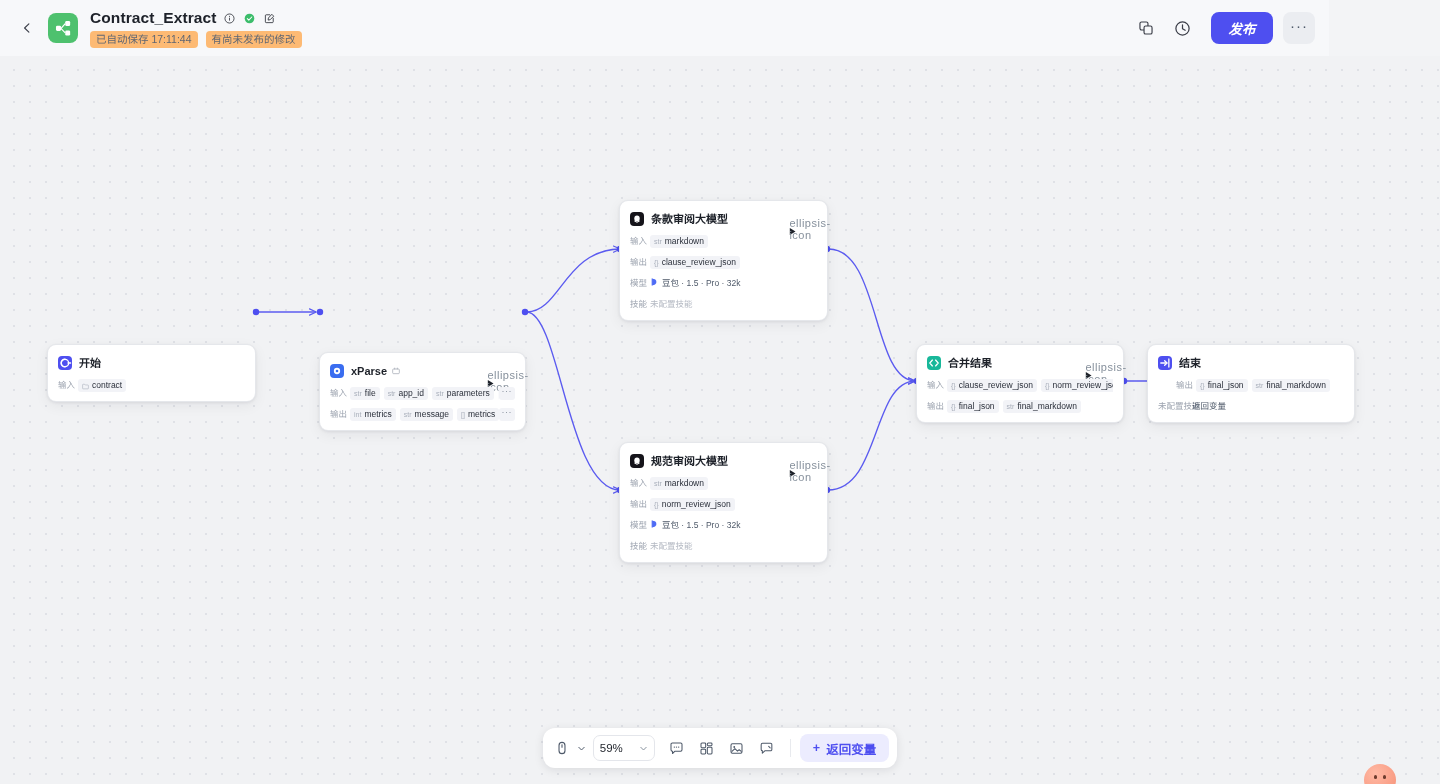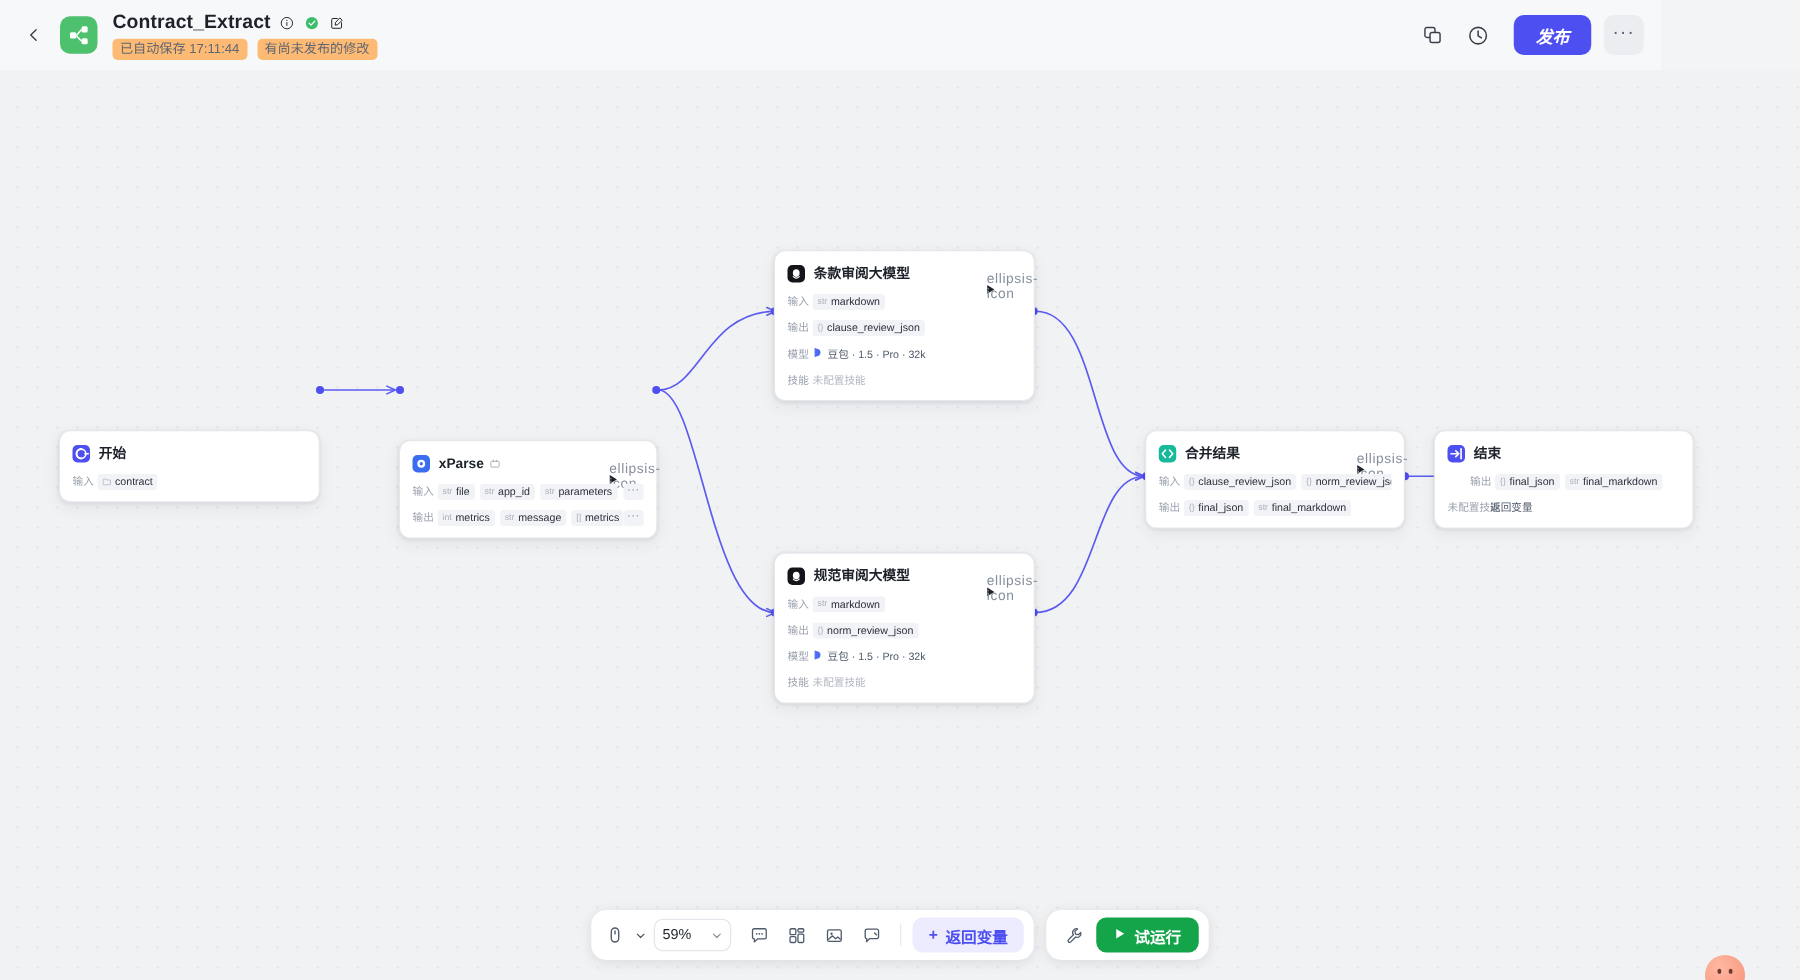--- a/index.html
+++ b/index.html
@@ -616,30 +616,15 @@
           <path d="M11.6 6.4 L13.4 8.2" stroke="currentColor" stroke-width="1.25" stroke-linecap="round"></path>
         </svg>
       </div>
       <div class="tool-div"></div>
       <button class="add-node-btn">
         <span>+</span>
         <span>返回变量</span>
       </button>
     </div>
 
-    <div class="tool-group">
-      <div class="tool-btn">
-        <svg width="15" height="15" viewBox="0 0 18 18">
-          <path d="M12.1 2.6 A3.6 3.6 0 0 0 8.1 8.2 L3.2 13.1 A1.5 1.5 0 0 0 5.3 15.2 L10.2 10.3 A3.6 3.6 0 0 0 15.1 5.9 L12.9 8.1 L10.1 7.5 L9.5 4.7 Z" fill="none" stroke="currentColor" stroke-width="1.2" stroke-linejoin="round"></path>
-        </svg>
-      </div>
-      <button class="run-btn">
-        <span>
-          <svg width="10" height="10" viewBox="0 0 12 12">
-              <path d="M2.4 1.4 L10 6 L2.4 10.6 Z" fill="#fff"></path>
-            </svg>
-        </span>
-        <span>试运行</span>
-      </button>
-    </div>
   </div>
 
 </div>
 
 </body></html>

